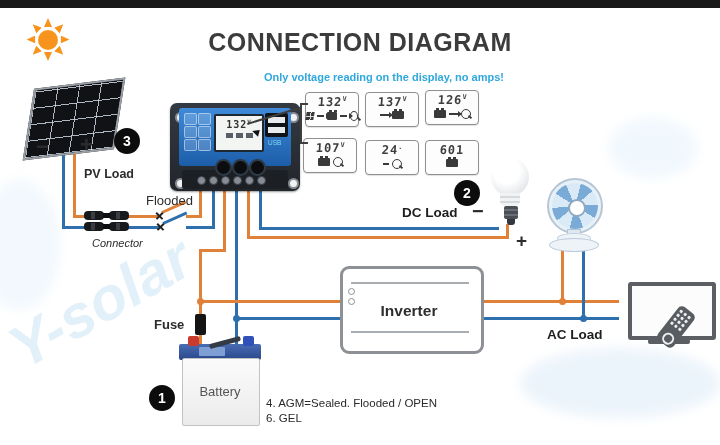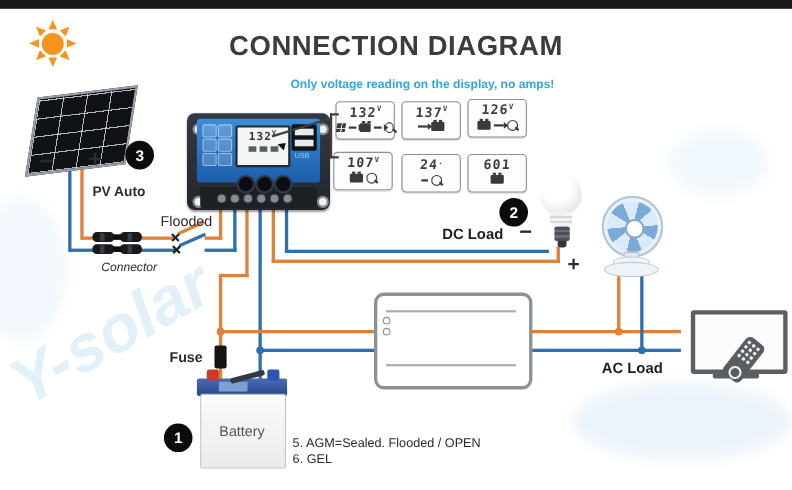--- a/index.html
+++ b/index.html
@@ -161,21 +161,21 @@
     <span class="core"></span>
   </div>
 
   <div class="txt" style="left:264px;top:71px;font-size:11px;font-weight:bold;color:#2fa8de;z-index:3;">Only voltage reading on the display, no amps!</div>
   <div class="txt" style="left:0;top:28px;width:720px;text-align:center;font-size:25px;font-weight:600;letter-spacing:.5px;color:#3c3c3c;z-index:3;">CONNECTION DIAGRAM</div>
 
   <div class="pv"></div>
   <div class="badge" style="left:114px;top:128px;">3</div>
   <div class="sign" style="left:36px;top:134px;font-size:22px;">−</div>
   <div class="sign" style="left:80px;top:132px;font-size:22px;">+</div>
-  <div class="txt" style="left:84px;top:167px;font-size:12.5px;font-weight:bold;color:#2c2c2c;z-index:3;">PV Auto</div>
+  <div class="txt" style="left:84px;top:167px;font-size:12.5px;font-weight:bold;color:#2c2c2c;z-index:3;">PV Load</div>
 
   <div class="wire b" style="left:62px;top:150px;width:3px;height:79px;"></div>
   <div class="wire o" style="left:73px;top:148px;width:3px;height:70px;"></div>
   <div class="wire o" style="left:74px;top:215px;width:85px;height:3px;"></div>
   <div class="wire b" style="left:63px;top:226px;width:96px;height:3px;"></div>
 
   <div class="cap" style="left:84px;top:211px;"></div>
   <div class="cap" style="left:109px;top:211px;"></div>
   <div class="nub" style="left:103px;top:213px;"></div>
   <div class="cap" style="left:84px;top:222px;"></div>
@@ -324,20 +324,21 @@
   </div>
   <div class="fan-neck"></div>
   <div class="fan-base2"></div>
   <div class="fan-base"></div>
 
   <div class="inv">
     <div class="line-t"></div>
       <div class="line-b"></div>
     <div class="c1"></div>
       <div class="c2"></div>
+    <div class="label">Inverter</div>
   </div>
 
   <div class="txt" style="left:547px;top:327px;font-size:13.5px;font-weight:bold;color:#1e1e1e;z-index:3;">AC Load</div>
   <div class="tv"></div>
   <div class="tv-stand"></div>
   <div class="tv-base"></div>
   <div class="remote">
     <i style="left:3px;top:4px;"></i>
       <i style="left:8px;top:4px;"></i>
       <i style="left:13px;top:4px;"></i>
@@ -357,16 +358,16 @@
   <div class="fuse"></div>
   <div class="bat-top"></div>
   <div class="bat-chip"></div>
   <div class="bat-red"></div>
   <div class="bat-blue"></div>
   <div class="bat-handle"></div>
   <div class="bat-body"></div>
   <div class="bat-label">Battery</div>
   <div class="badge" style="left:149px;top:385px;">1</div>
 
-  <div class="txt" style="left:266px;top:397px;font-size:11.5px;color:#2a2a2a;z-index:3;">5. AGM=Sealed.  Flooded / OPEN</div>
+  <div class="txt" style="left:266px;top:397px;font-size:11.5px;color:#2a2a2a;z-index:3;">4. AGM=Sealed.  Flooded / OPEN</div>
   <div class="txt" style="left:266px;top:412px;font-size:11.5px;color:#2a2a2a;z-index:3;">6. GEL</div>
 
 </div>
 
 </body></html>

